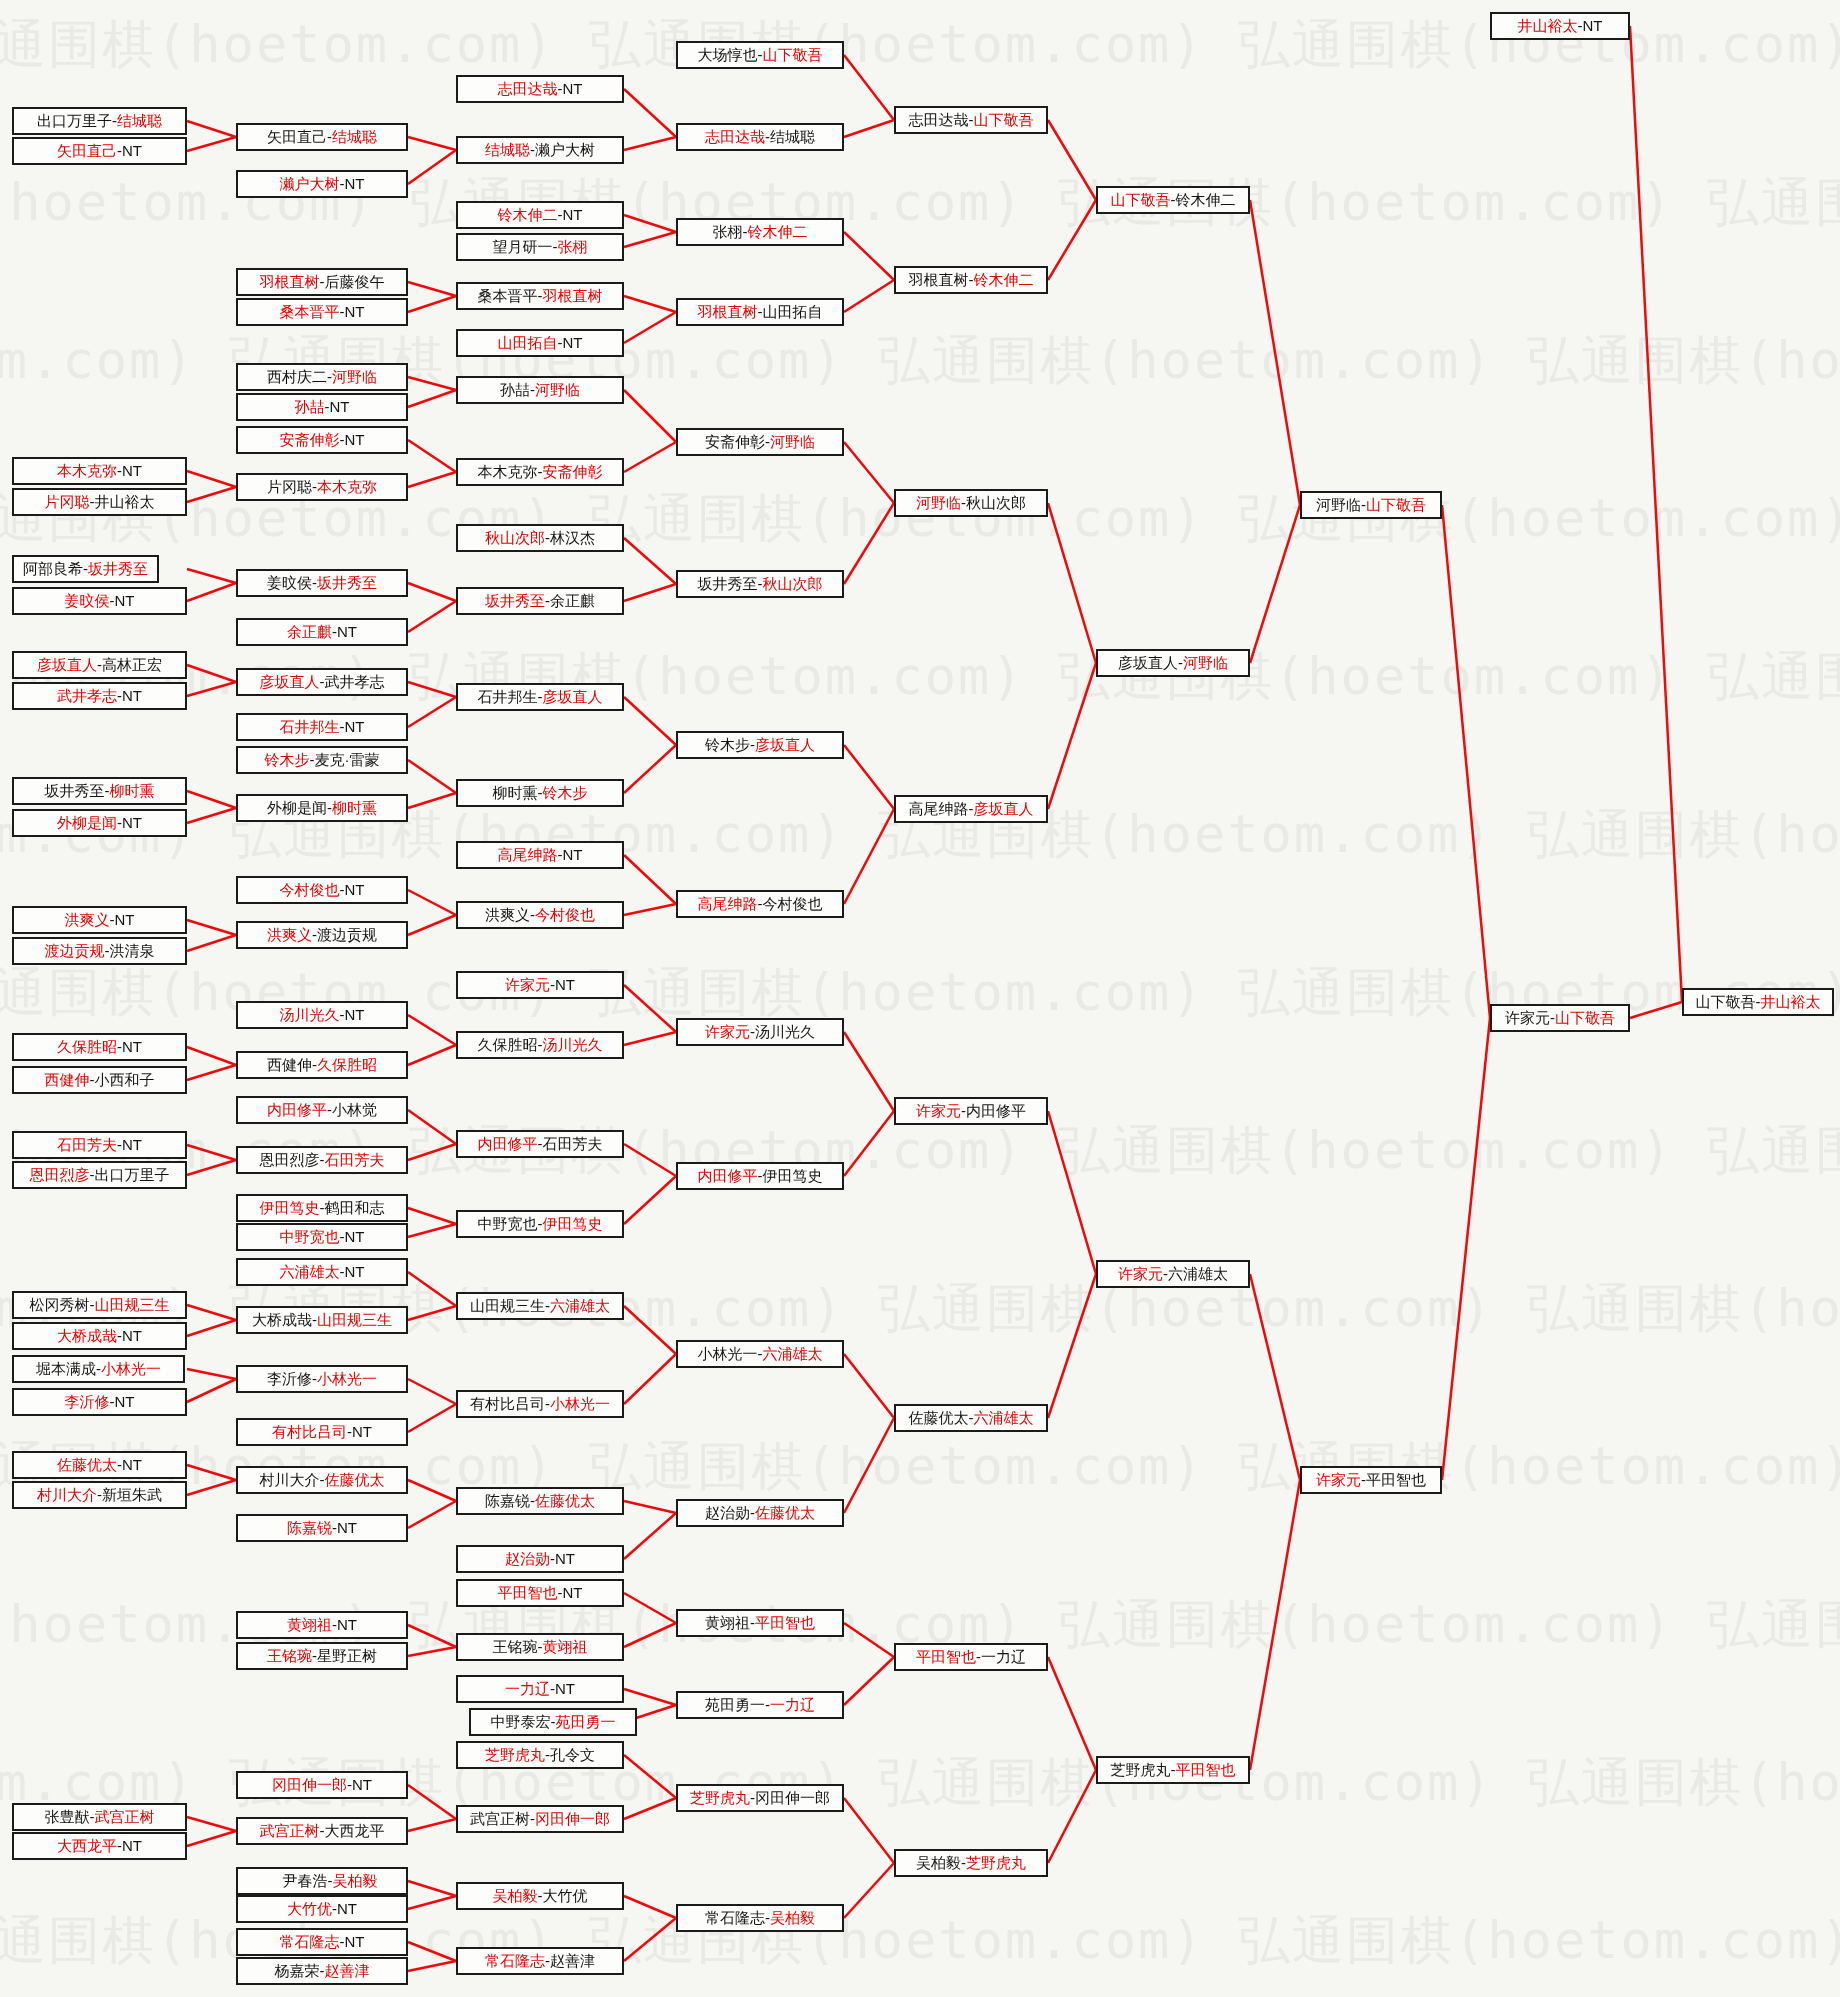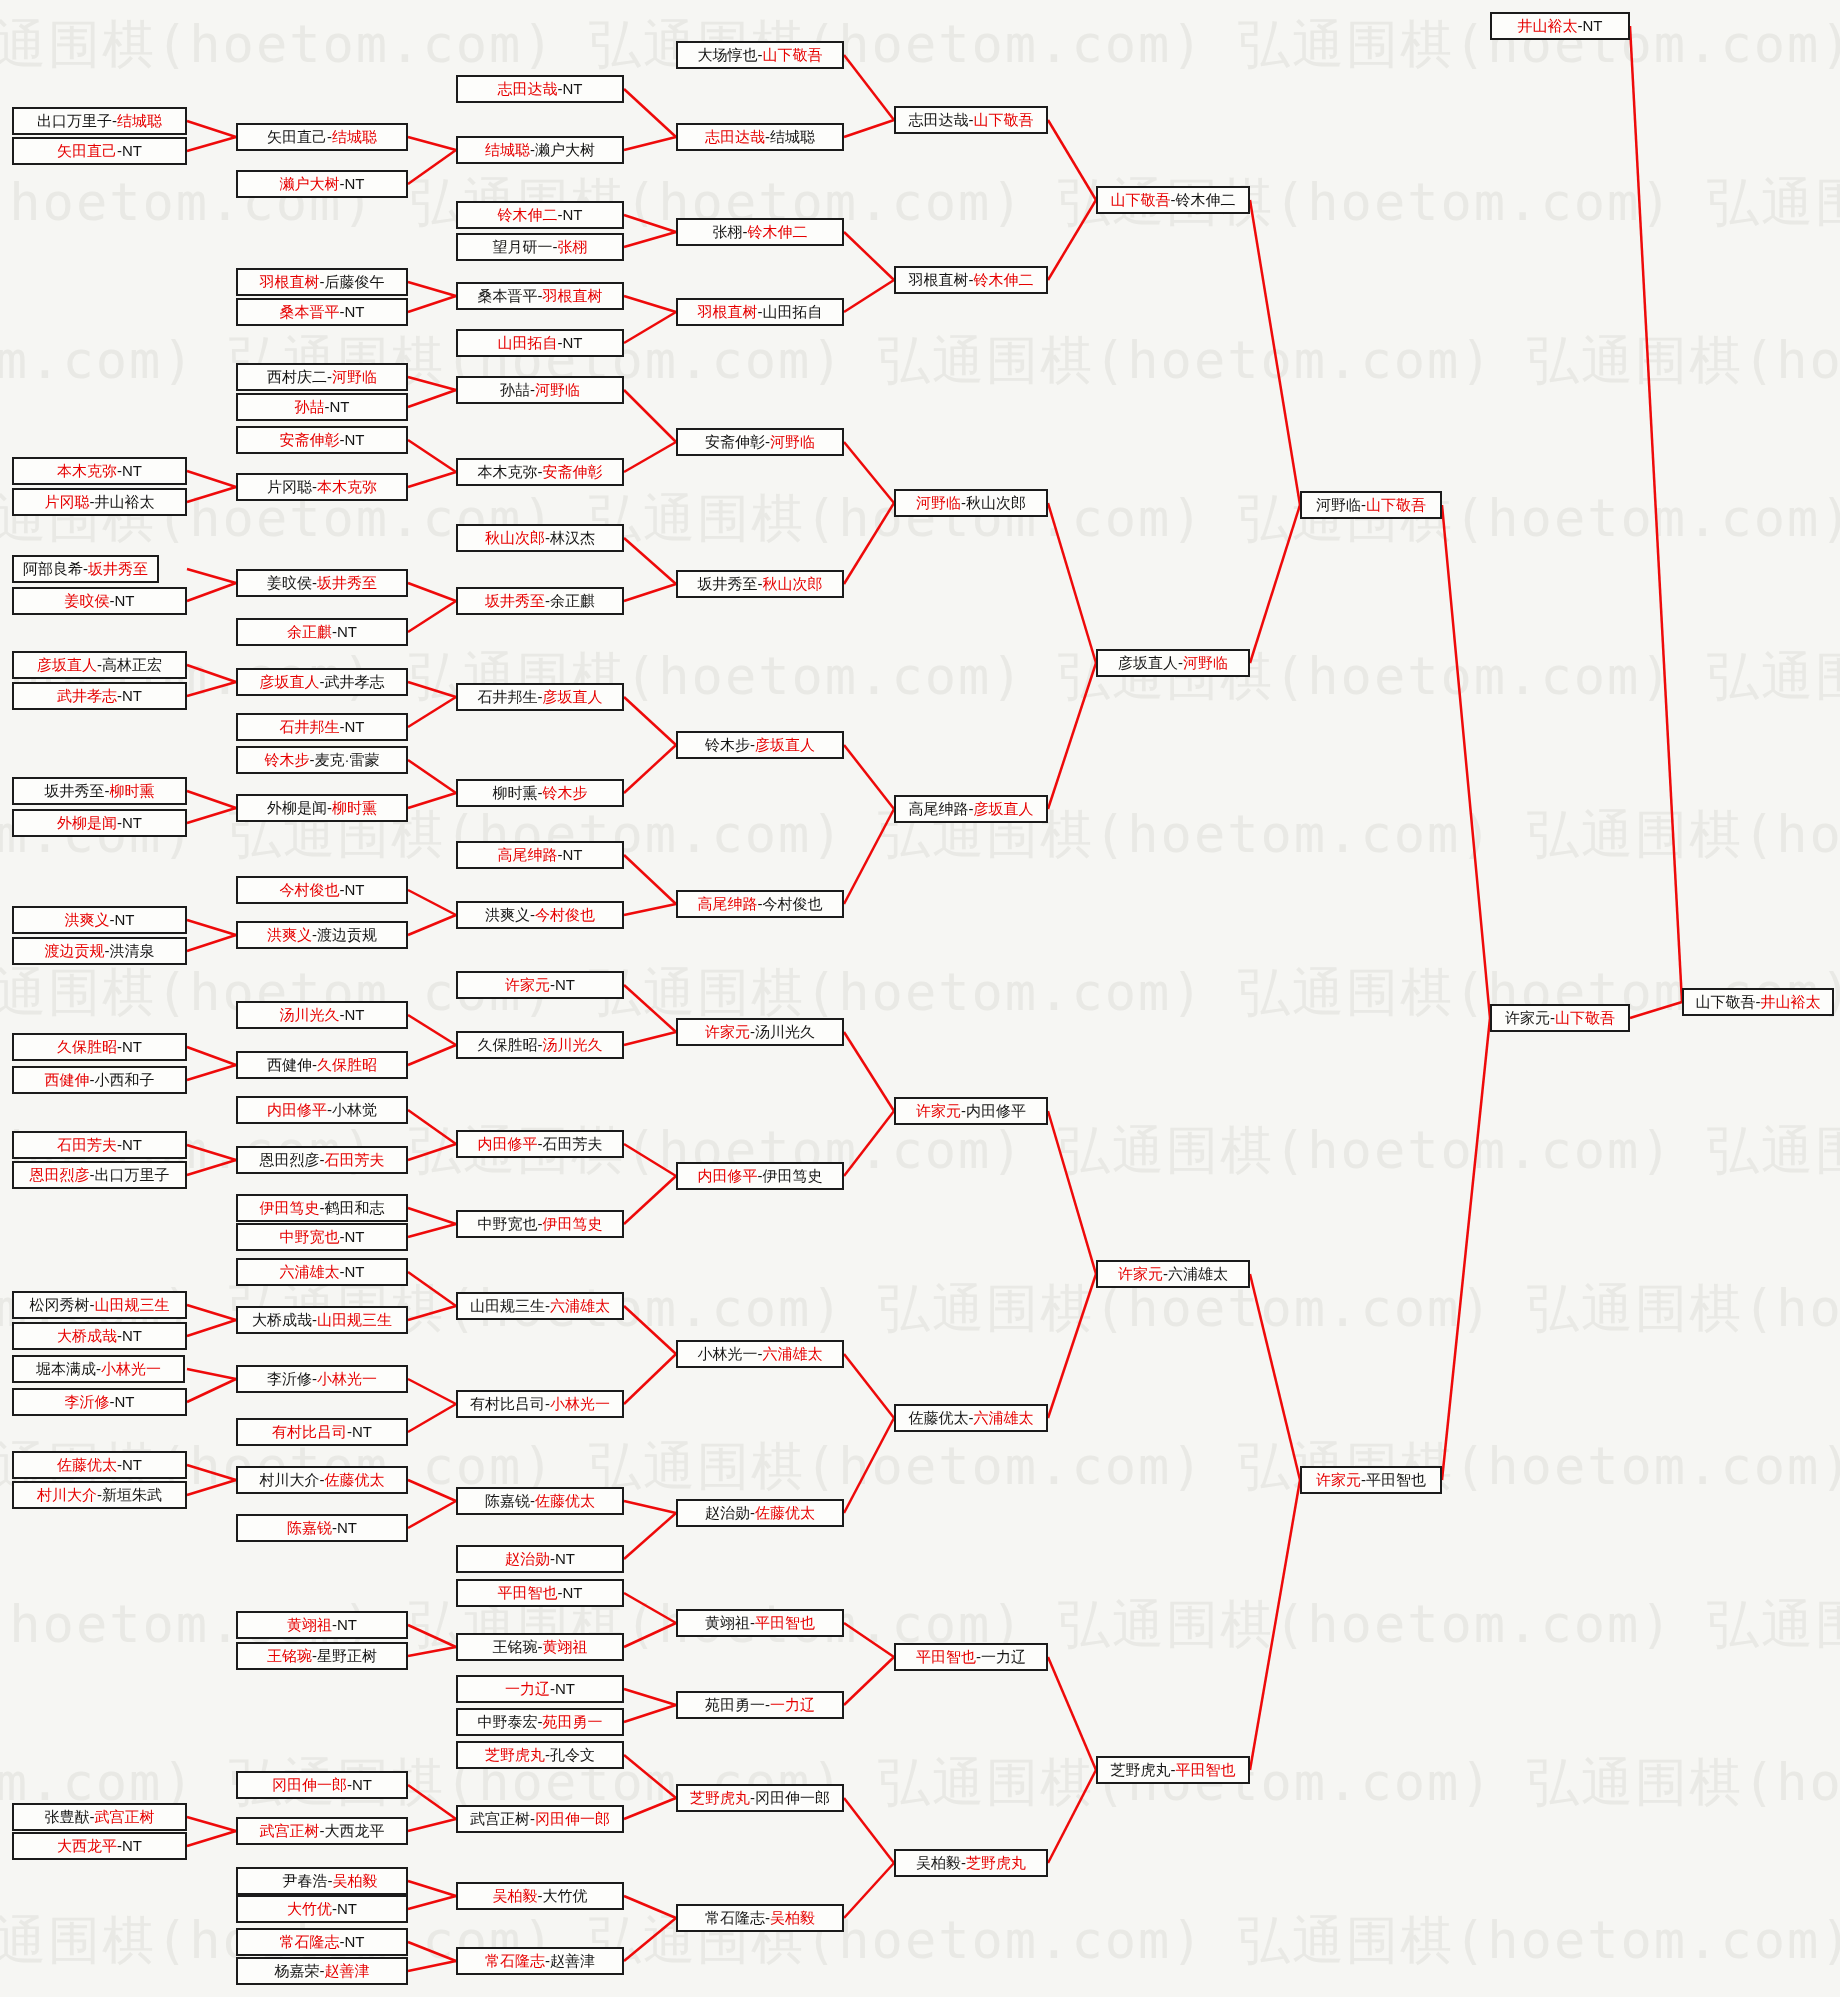--- a/index.html
+++ b/index.html
@@ -589,21 +589,21 @@
     <div class="match-box" style="left: 456px; top: 1633px; width: 168px;">
       <span class="seg-black">王铭琬</span>
       <span class="seg-black">-</span>
       <span class="seg-red">黄翊祖</span>
     </div>
     <div class="match-box" style="left: 456px; top: 1675px; width: 168px;">
       <span class="seg-red">一力辽</span>
       <span class="seg-black">-</span>
       <span class="seg-black">NT</span>
     </div>
-    <div class="match-box" style="left: 456px; top: 1708px; width: 168px;">
+    <div class="match-box" style="left: 469px; top: 1708px; width: 168px;">
       <span class="seg-black">中野泰宏</span>
       <span class="seg-black">-</span>
       <span class="seg-red">苑田勇一</span>
     </div>
     <div class="match-box" style="left: 456px; top: 1741px; width: 168px;">
       <span class="seg-red">芝野虎丸</span>
       <span class="seg-black">-</span>
       <span class="seg-black">孔令文</span>
     </div>
     <div class="match-box" style="left: 456px; top: 1805px; width: 168px;">

